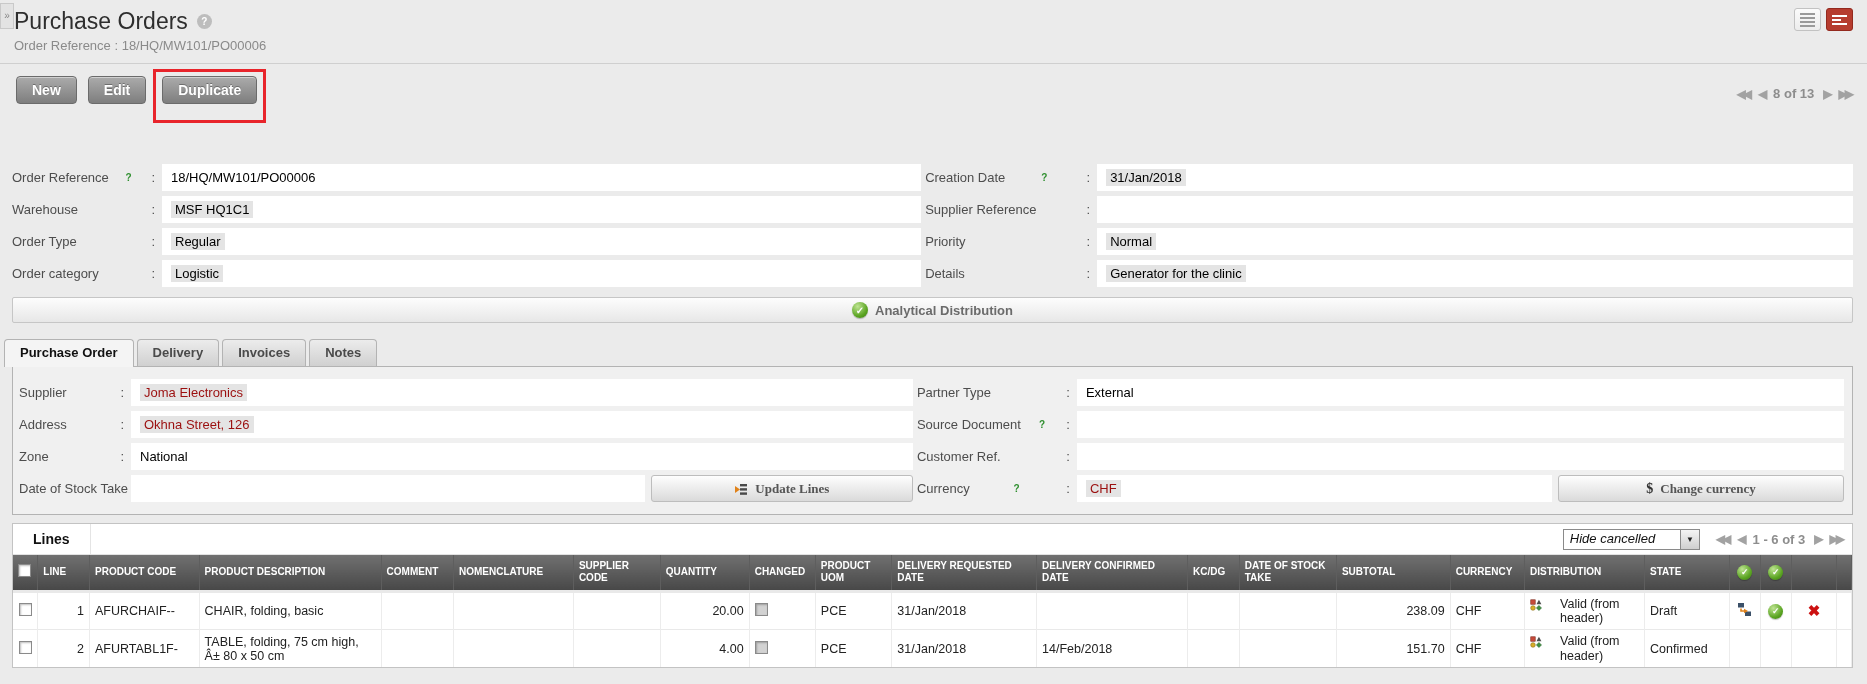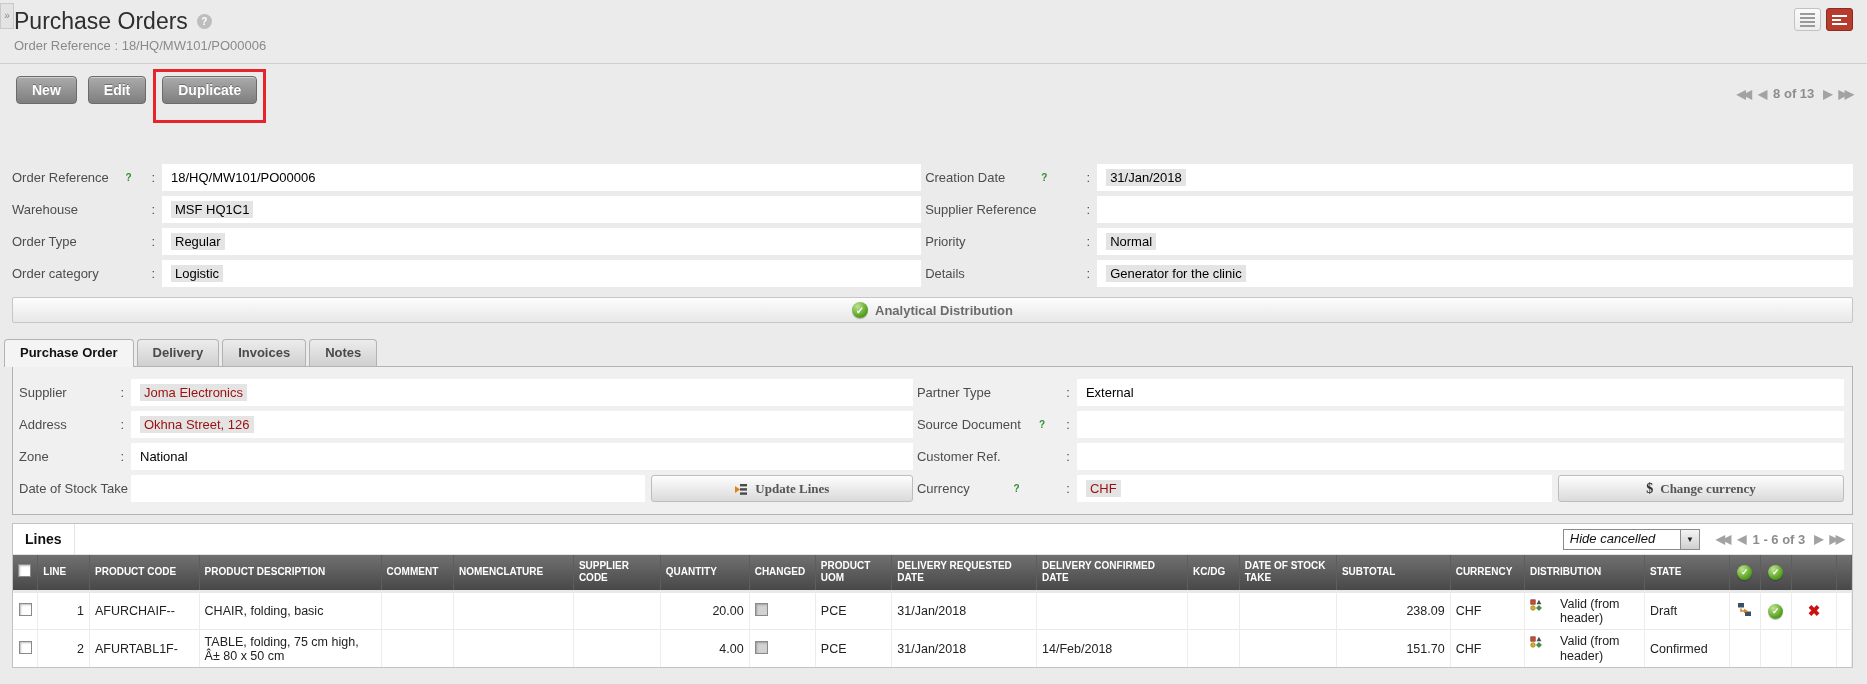--- a/index.html
+++ b/index.html
@@ -73,21 +73,21 @@
   .btn-light { background:linear-gradient(#fefefe,#dadada); border:1px solid #bdbdbd; border-radius:3px; color:#555;
                font-weight:bold; font-size:13px; height:27px; display:flex; align-items:center; justify-content:center;
                gap:7px; cursor:pointer; font-family:Liberation Serif, serif; }
   .w-updlines { width:262px; }
   .w-changecur { width:286px; }
   .dollar { font-weight:bold; color:#333; font-size:14px; }
 
   
   .lines-box { margin:8px 14px 0 12px; border:1px solid #c3c3c3; background:#fff; }
   .lines-bar { display:flex; align-items:center; height:31px; border-bottom:1px solid #e2e2e2; }
-  .lines-title { padding:0 12px; font-weight:bold; font-size:14px; color:#111; border-right:1px solid #e4e4e4;
+  .lines-title { padding:0 20px; font-weight:bold; font-size:14px; color:#111; border-right:1px solid #e4e4e4;
                  height:100%; display:flex; align-items:center; }
   .lines-right { margin-left:auto; display:flex; align-items:center; gap:16px; padding-right:10px; }
   .select { display:flex; border:1px solid #8a8a8a; background:#fff; height:21px; width:137px; cursor:pointer;font-style:italic; }
   .select .txt { flex:1; padding:1px 6px; font-size:13px; color:#111; }
   .select .arrow { width:19px; background:linear-gradient(#f4f4f4,#cfcfcf); border-left:1px solid #8a8a8a;
                    display:flex; align-items:center; justify-content:center; font-size:8px; color:#222; }
 
   table { width:100%; table-layout:fixed; border-collapse:collapse; }
   thead th { background:linear-gradient(#707070,#484848); color:#fff; font-size:10px; font-weight:bold;
              padding:4px 5px; border-right:1px solid #5e5e5e; text-align:left; vertical-align:middle; line-height:1.25;

